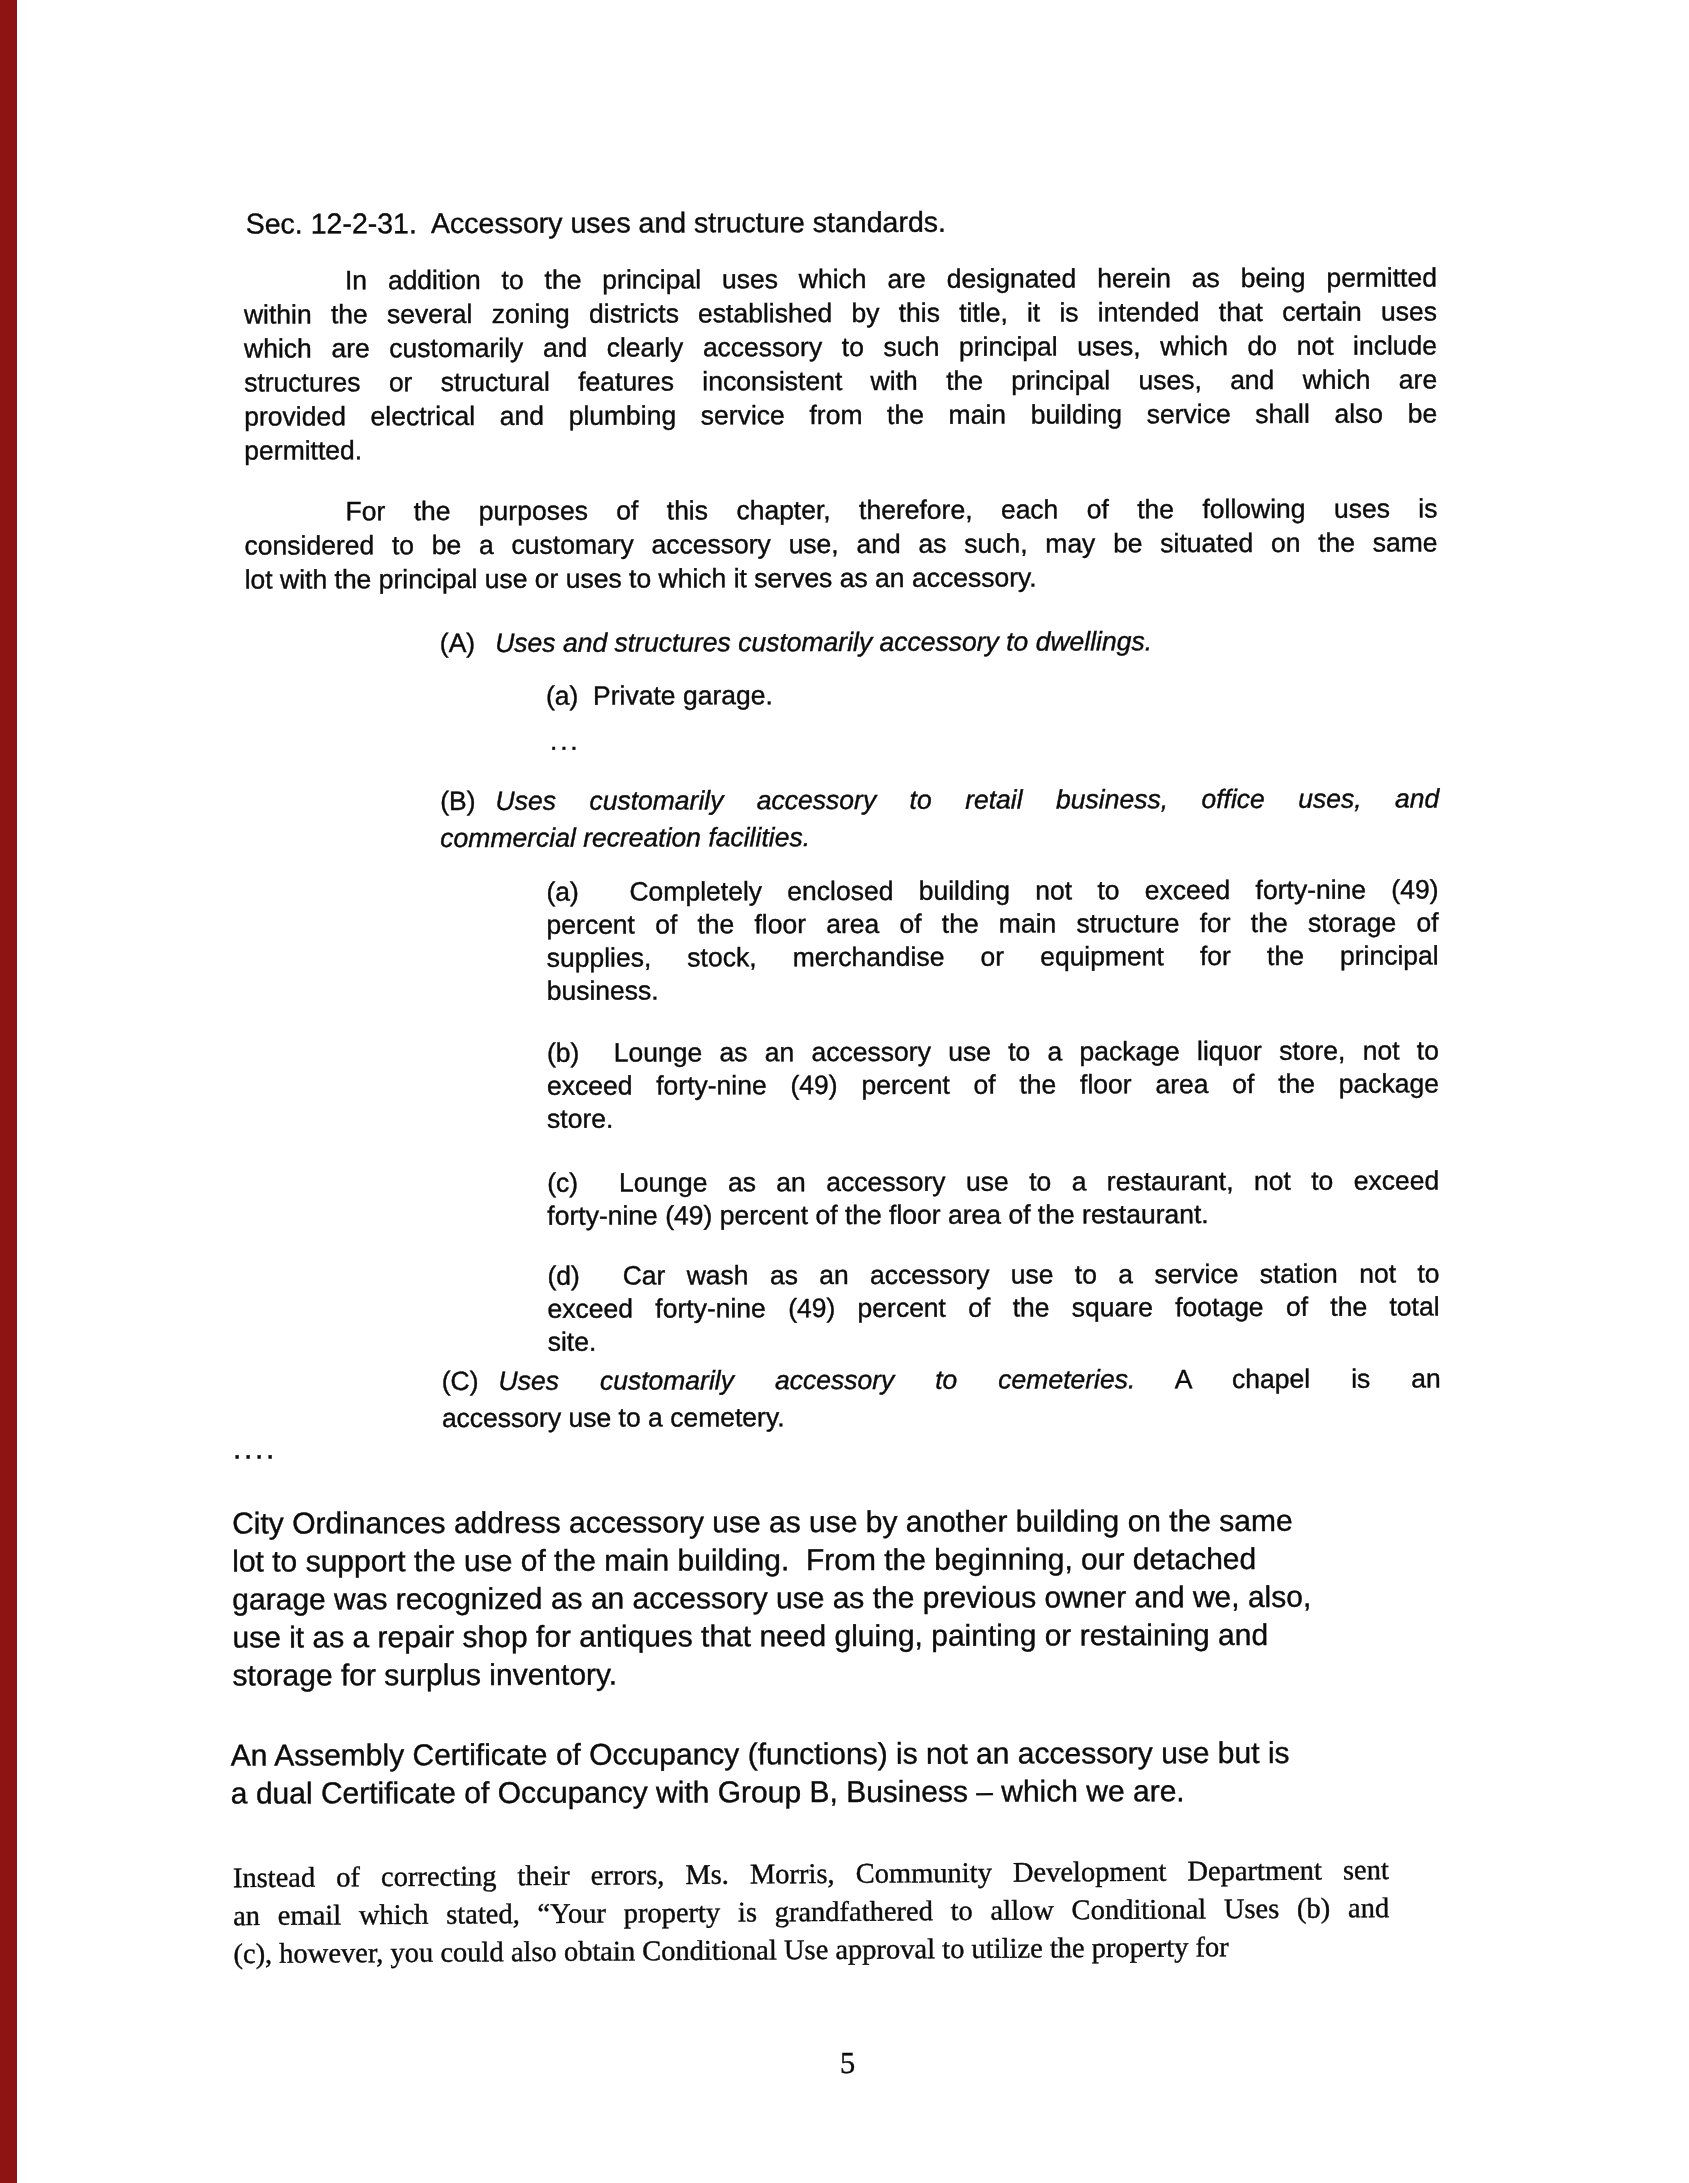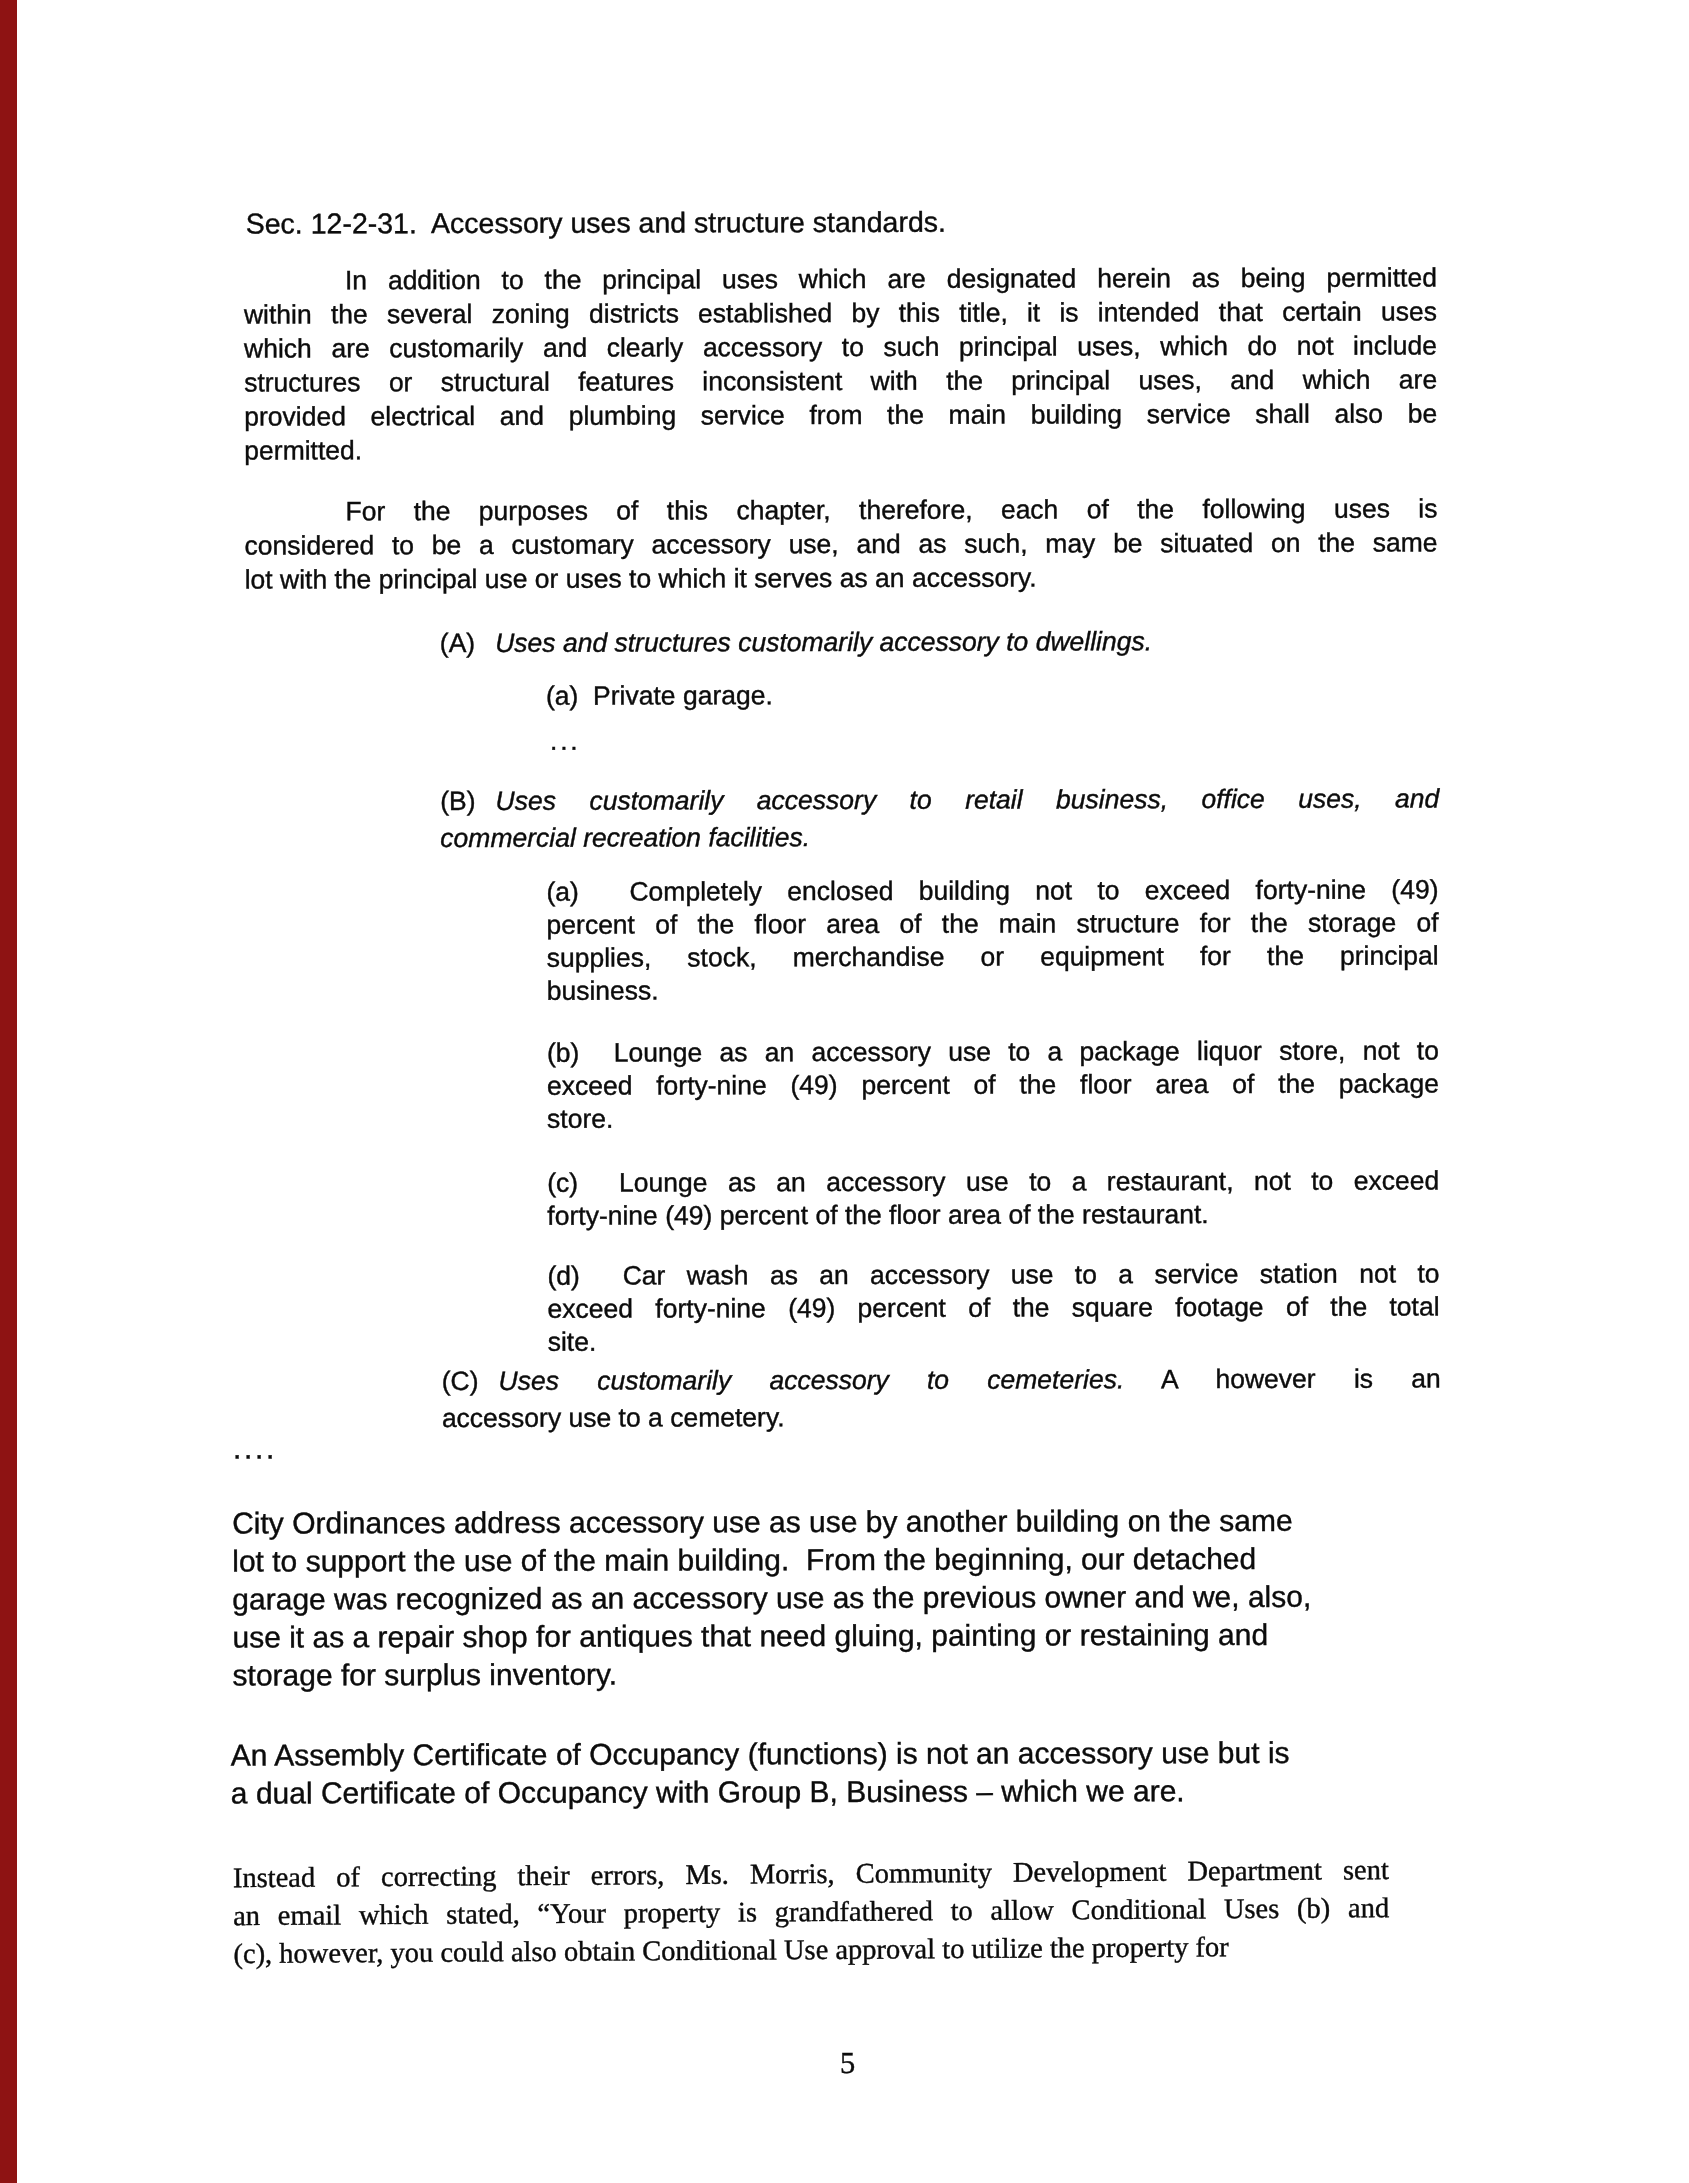--- a/index.html
+++ b/index.html
@@ -110,21 +110,21 @@
         <div class="ln">forty-nine (49) percent of the floor area of the restaurant.</div>
       </div>
 
     <div class="block" id="item-b-sub-d">
         <div class="ln jl">(d)&nbsp; Car wash as an accessory use to a service station not to</div>
         <div class="ln jl">exceed forty-nine (49) percent of the square footage of the total</div>
         <div class="ln">site.</div>
       </div>
 
     <div class="block" id="item-c">
-      <div class="ln jl"><span class="lbl">(C)</span><span class="it">Uses customarily accessory to cemeteries.</span> <span>A however is an</span></div>
+      <div class="ln jl"><span class="lbl">(C)</span><span class="it">Uses customarily accessory to cemeteries.</span> <span>A chapel is an</span></div>
       <div class="ln">accessory use to a cemetery.</div>
     </div>
 
     <div class="block" id="dots4">....</div>
 
     <div class="block" id="city-para">
         <div class="ln">City Ordinances address accessory use as use by another building on the same</div>
         <div class="ln">lot to support the use of the main building.&nbsp; From the beginning, our detached</div>
         <div class="ln">garage was recognized as an accessory use as the previous owner and we, also,</div>
         <div class="ln">use it as a repair shop for antiques that need gluing, painting or restaining and</div>

